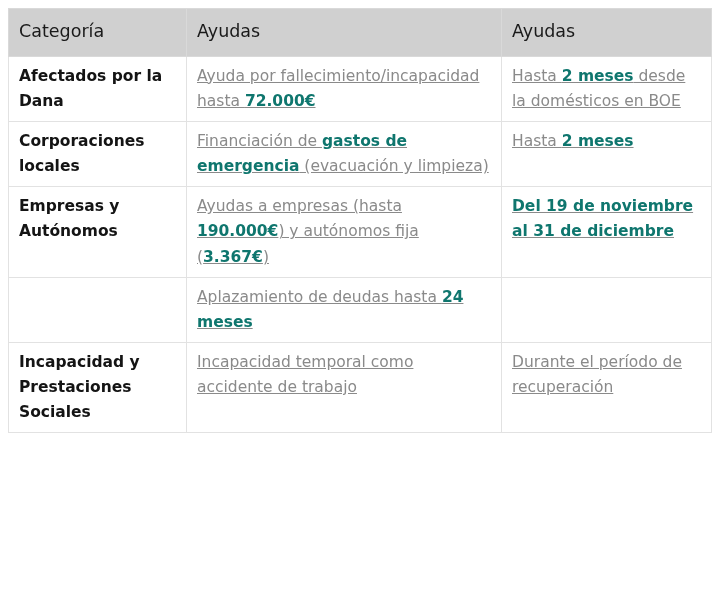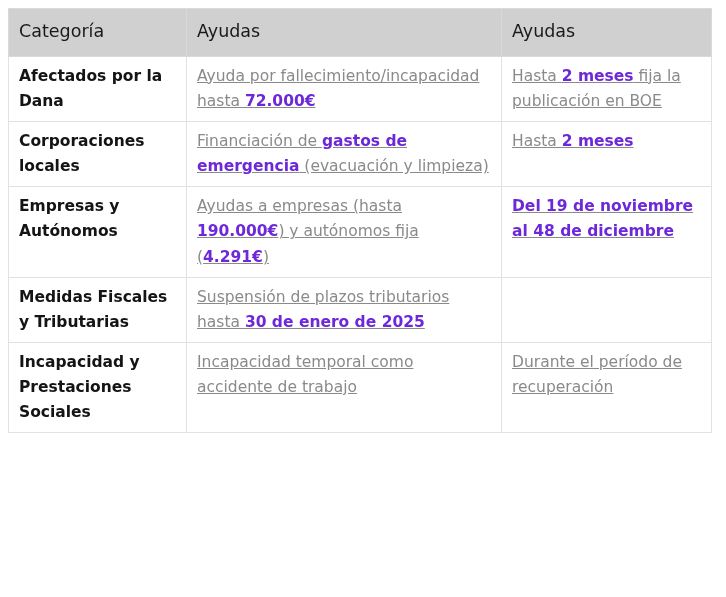--- a/index.html
+++ b/index.html
@@ -59,21 +59,21 @@
   td.cat {
     color: #141414;
     font-weight: 700;
   }
   td.med, td.plz {
     color: #8a8a8a;
     font-weight: 400;
     text-decoration: underline;
   }
   td.med b, td.plz b {
-    color: #6d28d9;
+    color: #0f766e;
     font-weight: 700;
   }
   .r-h107 { height: 52px; padding-left: 11px; }
   .r-h50  { height: 50px; }
   .r-h75  { height: 75px; }
 </style>
 </head>
 <body>
 
 <div class="page">
@@ -88,35 +88,35 @@
         <tr>
           <th>Categoría</th>
           <th>Ayudas</th>
           <th>Ayudas</th>
         </tr>
       </thead>
       <tbody id="tbody">
           <tr class="r-h107">
             <td class="cat">Afectados por la Dana</td>
             <td class="med"><span>Ayuda por fallecimiento/incapacidad hasta </span><b>72.000€</b></td>
-            <td class="plz"><span>Hasta </span><b>2 meses</b><span> fija la publicación en BOE</span></td>
+            <td class="plz"><span>Hasta </span><b>2 meses</b><span> desde la domésticos en BOE</span></td>
           </tr>
           <tr class="r-h50">
             <td class="cat">Corporaciones locales</td>
             <td class="med"><span>Financiación de </span><b>gastos de emergencia</b><span> (evacuación y limpieza)</span></td>
             <td class="plz"><span>Hasta </span><b>2 meses</b></td>
           </tr>
           <tr class="r-h50">
             <td class="cat">Empresas y Autónomos</td>
-            <td class="med"><span>Ayudas a empresas (hasta </span><b>190.000€</b><span>) y autónomos fija (</span><b>4.291€</b><span>)</span></td>
-            <td class="plz"><b>Del 19 de noviembre al 48 de diciembre</b></td>
+            <td class="med"><span>Ayudas a empresas (hasta </span><b>190.000€</b><span>) y autónomos fija (</span><b>3.367€</b><span>)</span></td>
+            <td class="plz"><b>Del 19 de noviembre al 31 de diciembre</b></td>
           </tr>
           <tr class="r-h50">
-            <td class="cat">Medidas Fiscales y Tributarias</td>
-            <td class="med"><span>Suspensión de plazos tributarios hasta </span><b>30 de enero de 2025</b></td>
+            <td class="cat"></td>
+            <td class="med"><span>Aplazamiento de deudas hasta </span><b>24 meses</b></td>
             <td class="plz"></td>
           </tr>
           <tr class="r-h75">
             <td class="cat">Incapacidad y Prestaciones Sociales</td>
             <td class="med"><span>Incapacidad temporal como accidente de trabajo</span></td>
             <td class="plz"><span>Durante el período de recuperación</span></td>
           </tr>
         </tbody>
     </table>
   </div>

